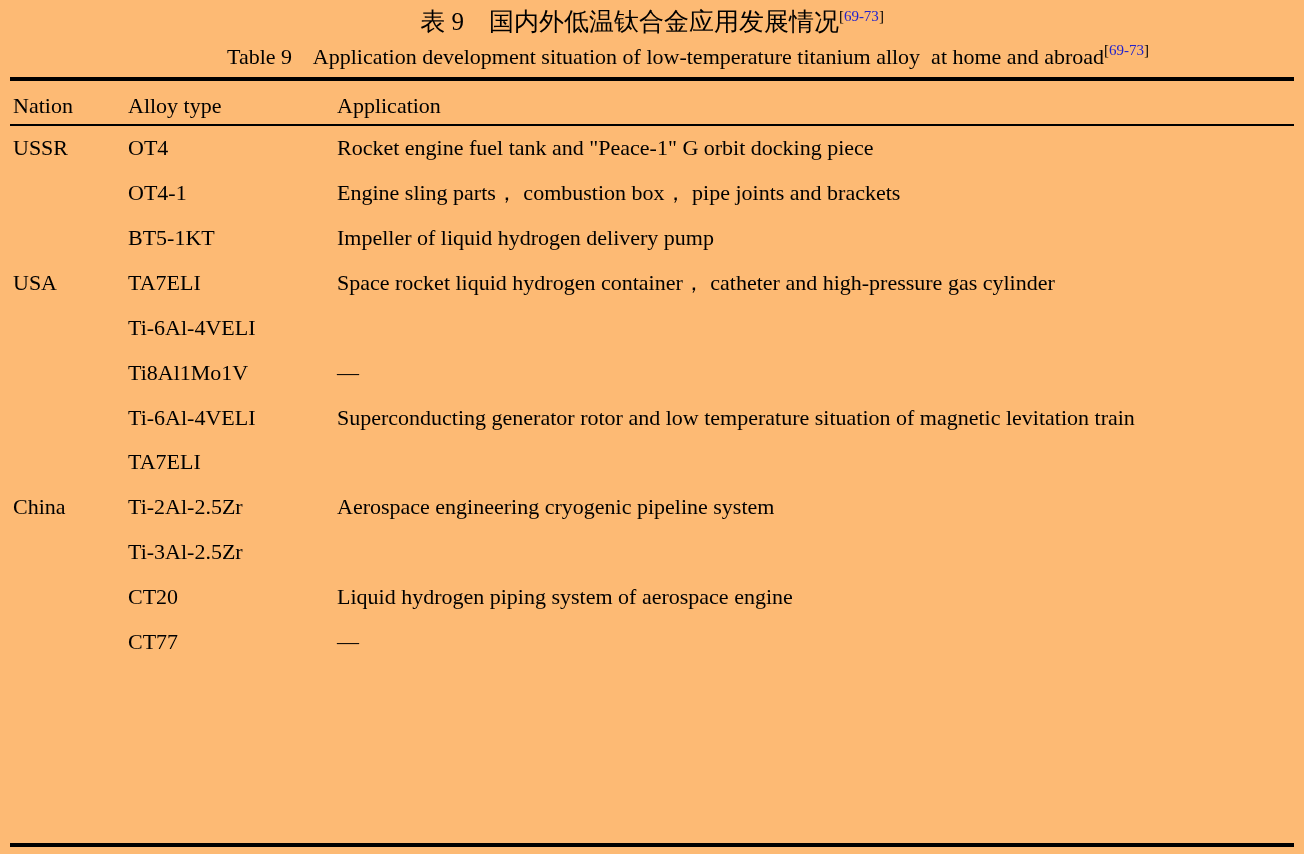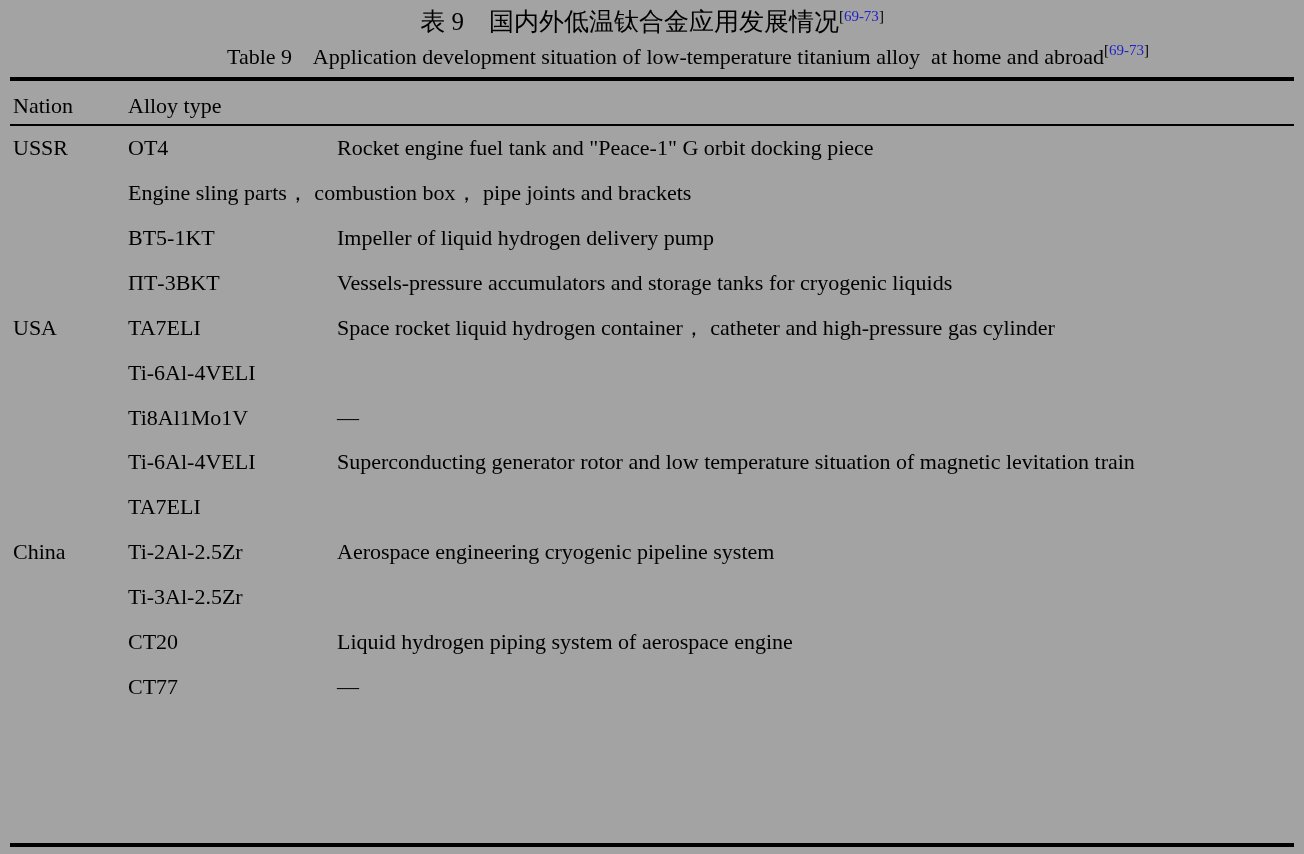--- a/index.html
+++ b/index.html
@@ -6,21 +6,21 @@
     margin: 0;
     padding: 0;
     background: #ffffff;
     font-family: "Liberation Serif", "DejaVu Serif", serif;
     color: #000000;
   }
   .page {
     position: relative;
     width: 1304px;
     height: 854px;
-    background: #a3a3a3;
+    background: #fdba74;
     overflow: hidden;
   }
   .title {
     position: absolute;
     left: 0;
     width: 100%;
     text-align: center;
     white-space: pre;
   }
   .title-zh {
@@ -89,43 +89,40 @@
 
   <div class="title title-zh"><span>表 9　国内外低温钛合金应用发展情况</span><sup class="ref"><span>[</span><span class="num">69-73</span><span>]</span></sup></div>
 
   <div class="title title-en"><span>Table 9    Application development situation of low-temperature titanium alloy  at home and abroad</span><sup class="ref"><span>[</span><span class="num">69-73</span><span>]</span></sup></div>
 
   <div class="rule rule-top"></div>
 
   <div class="thead">
     <div class="cell">Nation</div>
     <div class="cell">Alloy type</div>
+    <div class="cell">Application</div>
   </div>
 
   <div class="rule rule-mid"></div>
 
   <div class="tbody">
     <div class="trow">
       <div class="cell">USSR</div>
       <div class="cell">OT4</div>
       <div class="cell">Rocket engine fuel tank and "Peace-1" G orbit docking piece</div>
     </div>
     <div class="trow">
       <div class="cell"></div>
+      <div class="cell">OT4-1</div>
       <div class="cell">Engine sling parts， combustion box， pipe joints and brackets</div>
     </div>
     <div class="trow">
       <div class="cell"></div>
       <div class="cell">BT5-1KT</div>
       <div class="cell">Impeller of liquid hydrogen delivery pump</div>
-    </div>
-    <div class="trow">
-      <div class="cell"></div>
-      <div class="cell">ПТ-3BKT</div>
-      <div class="cell">Vessels-pressure accumulators and storage tanks for cryogenic liquids</div>
     </div>
     <div class="trow">
       <div class="cell">USA</div>
       <div class="cell">TA7ELI</div>
       <div class="cell">Space rocket liquid hydrogen container， catheter and high-pressure gas cylinder</div>
     </div>
     <div class="trow">
       <div class="cell"></div>
       <div class="cell">Ti-6Al-4VELI</div>
       <div class="cell"></div>

